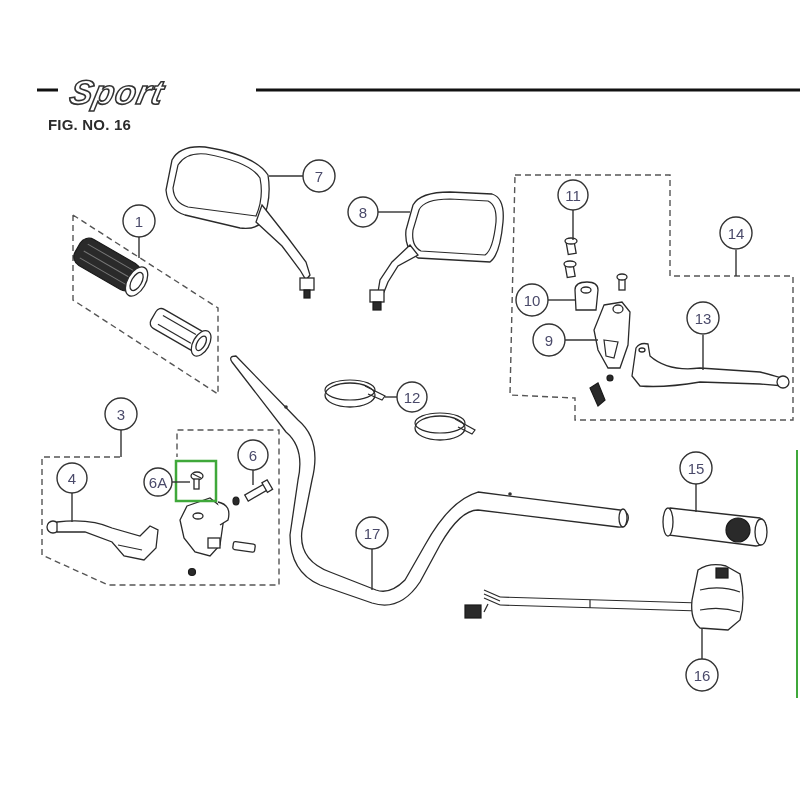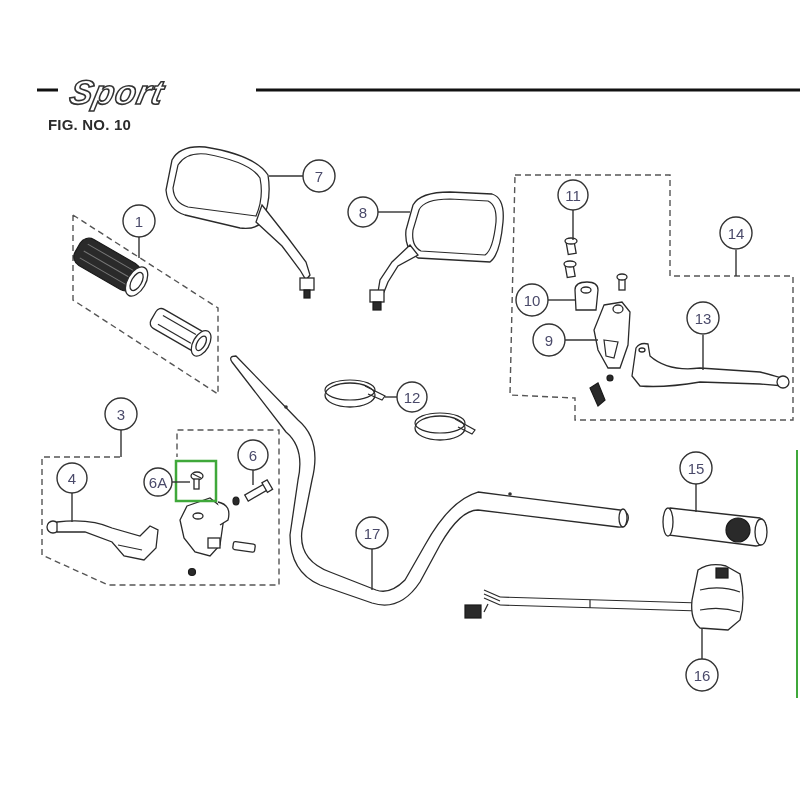--- a/index.html
+++ b/index.html
@@ -255,13 +255,13 @@
   <g>
       <circle class="callout-circle" cx="702" cy="675" r="16"></circle>
       <text class="callout-text" x="702" y="675">16</text>
     </g>
   <g>
       <circle class="callout-circle" cx="372" cy="533" r="16"></circle>
       <text class="callout-text" x="372" y="533">17</text>
     </g>
 </svg>
 
-<div class="fig-label">FIG. NO. 10</div>
+<div class="fig-label">FIG. NO. 16</div>
 
 </body></html>

